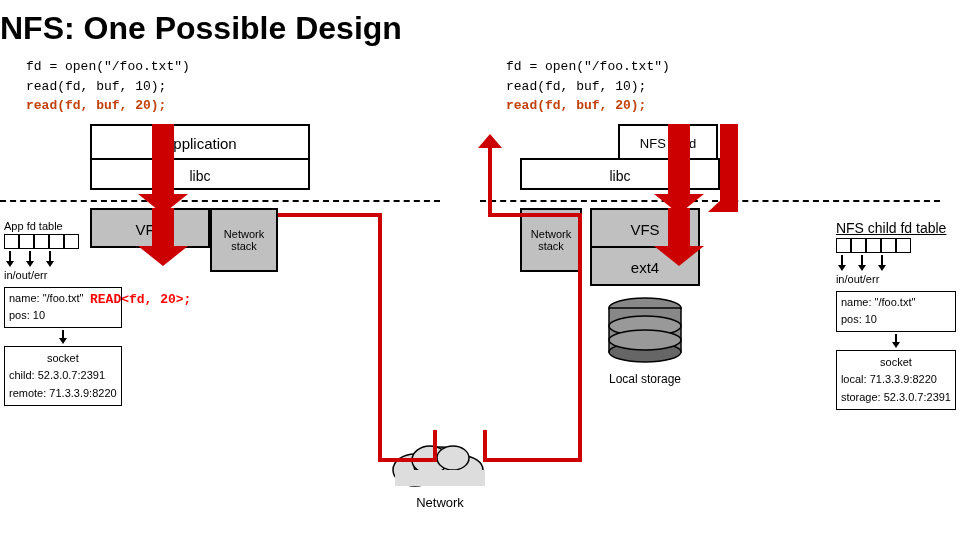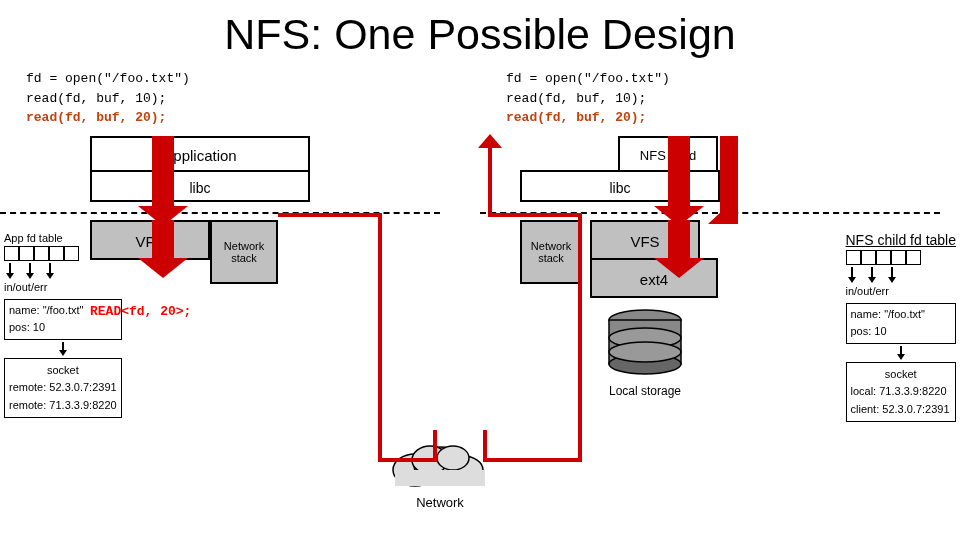--- a/index.html
+++ b/index.html
@@ -5,23 +5,22 @@
     * { box-sizing: border-box; margin: 0; padding: 0; }
     body {
       width: 960px;
       height: 540px;
       background: #fff;
       font-family: Arial, sans-serif;
       overflow: hidden;
       position: relative;
     }
     .page-title {
-      text-align: center;
-      font-size: 43px;
-      font-weight: normal;
+      font-size: 32px;
+      font-weight: bold;
       padding-top: 10px;
       padding-bottom: 6px;
     }
     .code-block {
       font-family: 'Courier New', monospace;
       font-size: 13px;
       line-height: 1.5;
       padding: 4px 8px;
       color: #000;
     }
@@ -147,21 +146,21 @@
       width: 110px;
       height: 40px;
       border: 2px solid #000;
       text-align: center;
       line-height: 40px;
       font-size: 15px;
       background: #c0c0c0;
     }
     .abs-box-ext4 {
       position: absolute;
-      width: 128px;
+      width: 110px;
       height: 40px;
       border: 2px solid #000;
       text-align: center;
       line-height: 40px;
       font-size: 15px;
       background: #c0c0c0;
     }
     .abs-box-netstack-r {
       position: absolute;
       width: 62px;
@@ -220,21 +219,21 @@
         <div style="font-size:11px; margin-top:6px; border:1px solid #000; padding:2px 4px; line-height:1.6; white-space:pre-line;">name: "/foo.txt"
 pos: 10</div>
 
         <div style="display:flex;flex-direction:column;align-items:center; margin-top:2px;">
           <div style="width:2px; height:8px; background:#000;"></div>
           <div style="width:0;height:0;border-left:4px solid transparent;border-right:4px solid transparent;border-top:6px solid #000;"></div>
         </div>
 
         <div style="font-size:11px; border:1px solid #000; padding:3px 4px; margin-top:2px; line-height:1.6;">
           <div style="text-align:center;">socket</div>
-          <div>remote:   52.3.0.7:2391</div>
+          <div>child:   52.3.0.7:2391</div>
           <div>remote: 71.3.3.9:8220</div>
         </div>
       </div>
 
       <div class="abs-box-app">Application</div>
 
       <div class="abs-box-libc">libc</div>
 
       <div class="abs-dashed" style="top:76px;"></div>
 
@@ -319,21 +318,21 @@
         <div style="font-size:11px; margin-top:2px;">in/out/err</div>
         <div style="font-size:11px; margin-top:6px; border:1px solid #000; padding:2px 4px; line-height:1.6; white-space:pre-line;">name: "/foo.txt"
 pos: 10</div>
         <div style="display:flex;flex-direction:column;align-items:center; margin-top:2px;">
           <div style="width:2px; height:8px; background:#000;"></div>
           <div style="width:0;height:0;border-left:4px solid transparent;border-right:4px solid transparent;border-top:6px solid #000;"></div>
         </div>
         <div style="font-size:11px; border:1px solid #000; padding:3px 4px; margin-top:2px; line-height:1.6;">
           <div style="text-align:center;">socket</div>
           <div>local:   71.3.3.9:8220</div>
-          <div>client: 52.3.0.7:2391</div>
+          <div>storage: 52.3.0.7:2391</div>
         </div>
       </div>
 
       <div style="position:absolute; left:100px; top:172px; text-align:center; width:130px;">
         
         <svg width="80" height="70" viewBox="0 0 80 70">
           <ellipse cx="40" cy="12" rx="36" ry="10" fill="#888" stroke="#000" stroke-width="1.5"></ellipse>
           <rect x="4" y="12" width="72" height="44" fill="#888" stroke="#000" stroke-width="1.5"></rect>
           <ellipse cx="40" cy="56" rx="36" ry="10" fill="#666" stroke="#000" stroke-width="1.5"></ellipse>
           <ellipse cx="40" cy="30" rx="36" ry="10" fill="#999" stroke="#000" stroke-width="1.5"></ellipse>

